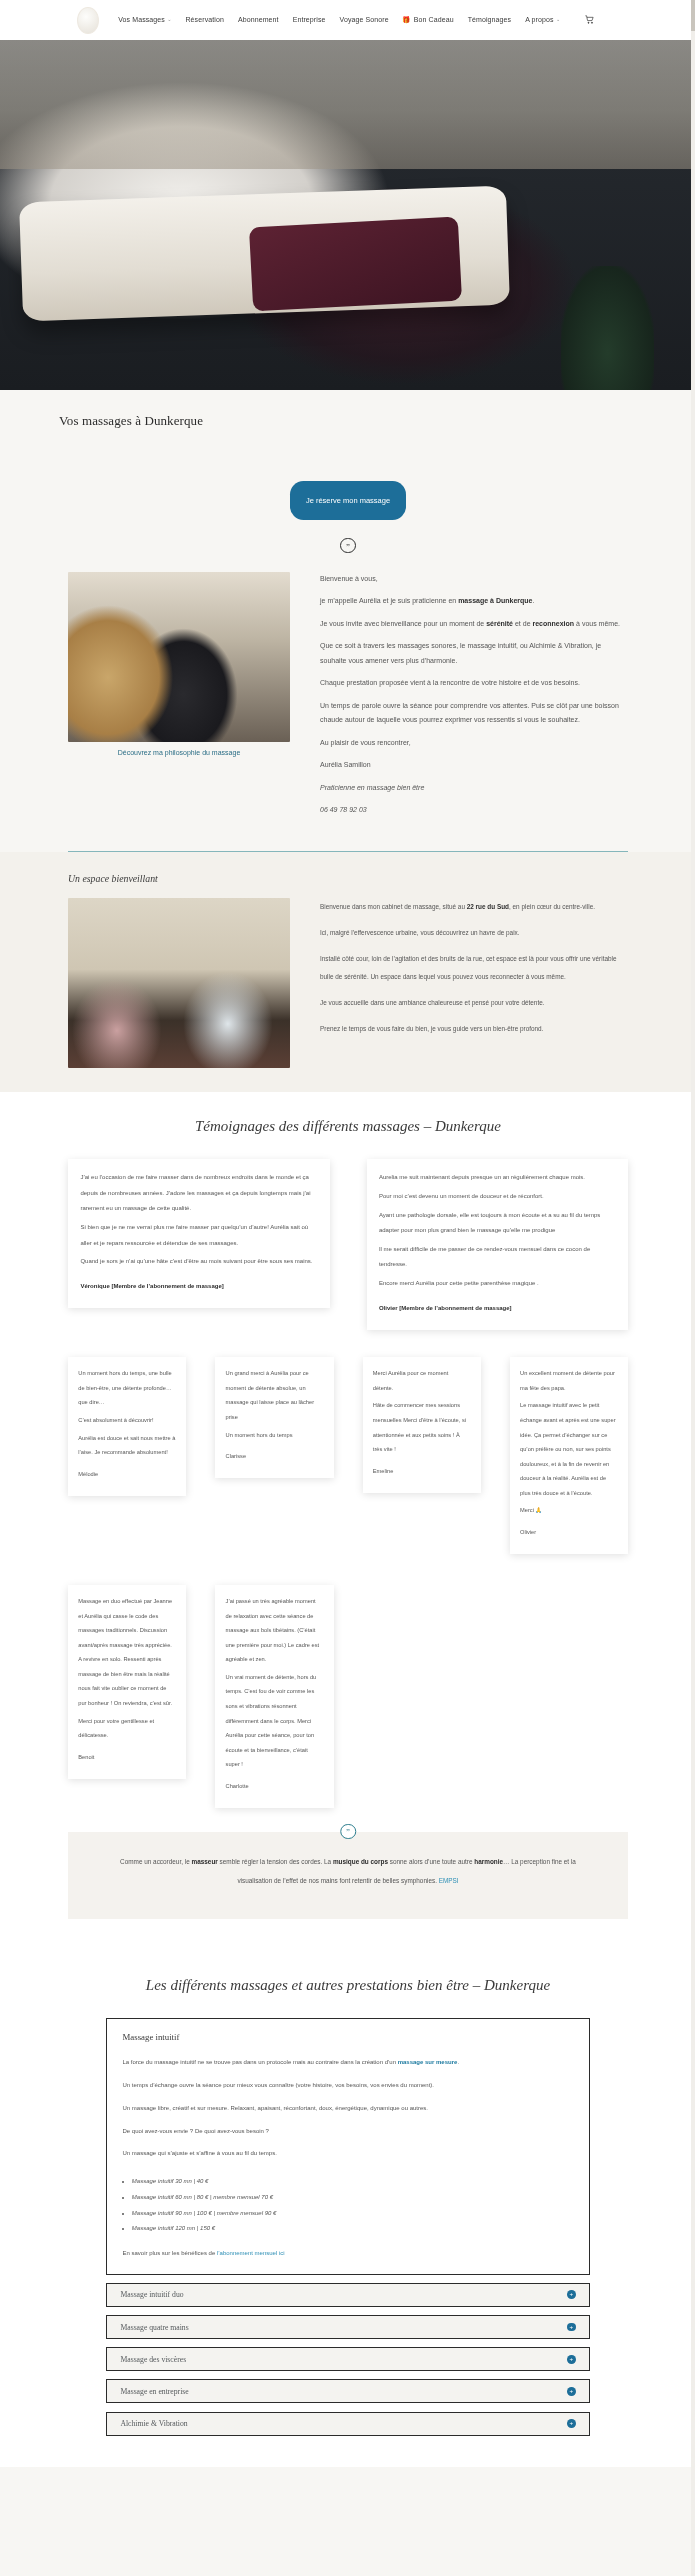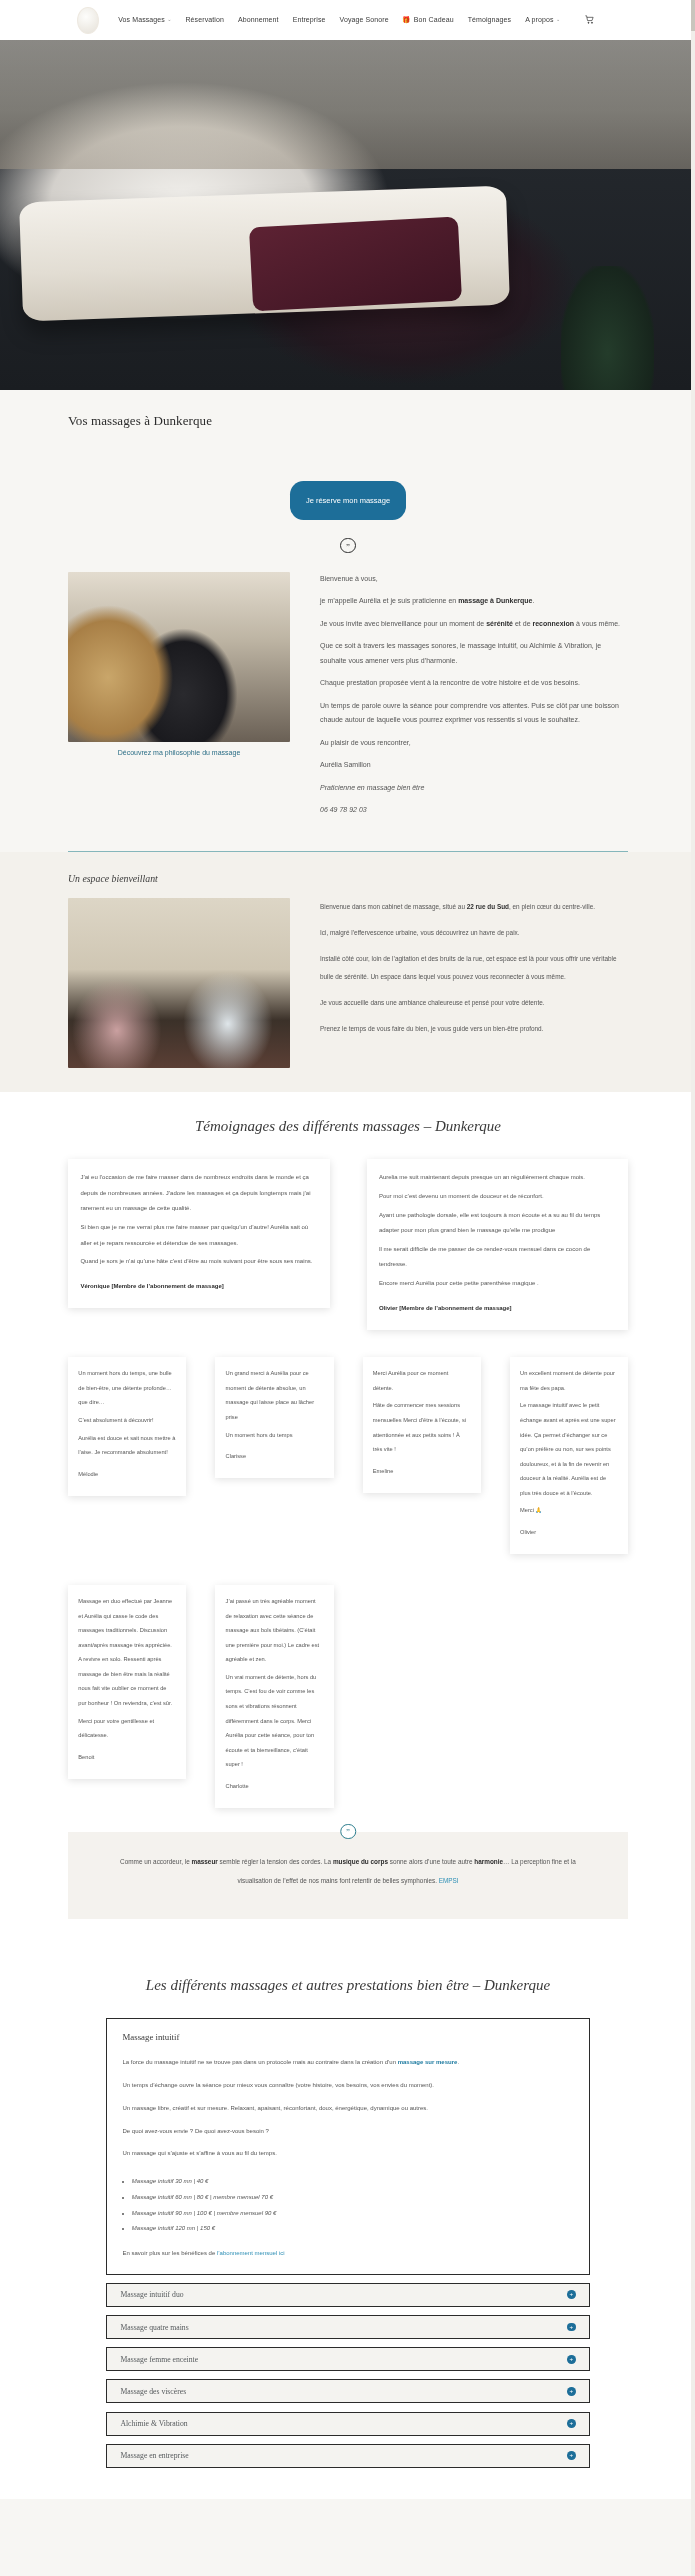--- a/index.html
+++ b/index.html
@@ -71,21 +71,21 @@
     position:absolute;right:6%;bottom:0;width:93px;height:124px;
     background:radial-gradient(ellipse at 50% 70%, #25412c 0%, #16261b 70%, rgba(0,0,0,0) 75%);
     opacity:.85;
   }
 
   
   .sec-intro{background:#f7f6f3;padding:23px 0 0;}
   h1.page-title{
     font-family:"Liberation Serif", serif;
     font-size:13px;font-weight:400;color:#2c2c2c;
-    padding-left:68px;letter-spacing:0.1px;
+    padding-left:27px;letter-spacing:0.1px;margin-left:32px;
   }
   .btn-primary{
     display:inline-block;background:#1d6e99;color:#fff;
     border:none;border-radius:13.4px;
     padding:15px 16px;font-size:7.5px;cursor:pointer;
     font-family:"Liberation Sans",sans-serif;text-decoration:none;margin-top:40px;
   }
   .center{text-align:center;}
   .quote-badge{
     width:15.5px;height:15.5px;border:0.8px solid #2c2c2c;border-radius:50%;
@@ -414,34 +414,30 @@
 
       <div class="acc-item">
         <span class="lbl">Massage intuitif duo</span>
         <span class="plus">+</span>
       </div>
       <div class="acc-item">
         <span class="lbl">Massage quatre mains</span>
         <span class="plus">+</span>
       </div>
       <div class="acc-item">
-        <span class="lbl">Massage femme enceinte</span>
+        <span class="lbl">Massage des viscères</span>
         <span class="plus">+</span>
       </div>
       <div class="acc-item">
-        <span class="lbl">Massage des viscères</span>
+        <span class="lbl">Massage en entreprise</span>
         <span class="plus">+</span>
       </div>
       <div class="acc-item">
         <span class="lbl">Alchimie &amp; Vibration</span>
         <span class="plus">+</span>
       </div>
-      <div class="acc-item">
-        <span class="lbl">Massage en entreprise</span>
-        <span class="plus">+</span>
-      </div>
 
     </div>
 
   </section>
 
 </div>
 
 
 </body></html>

